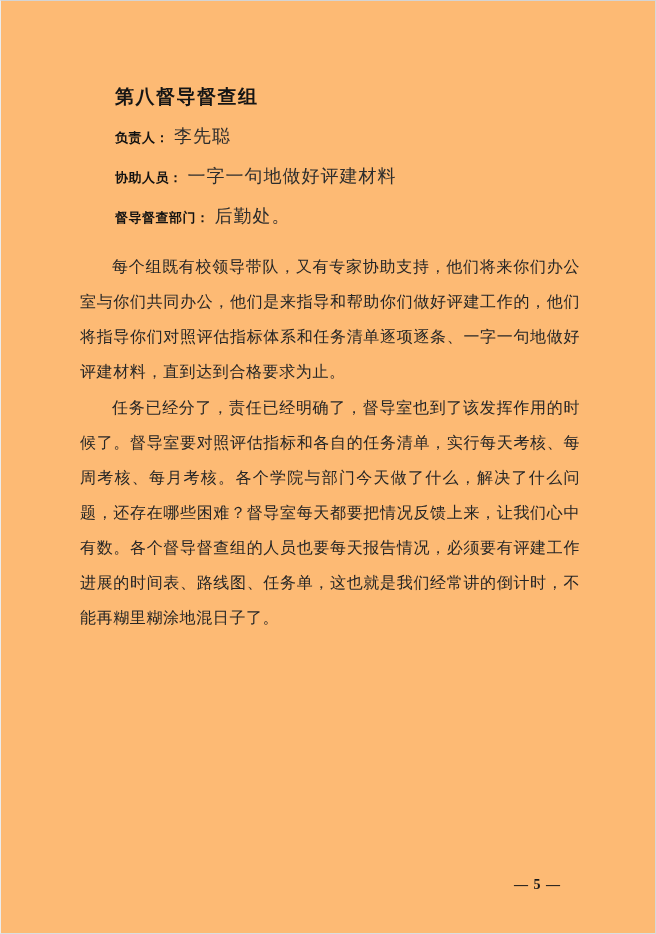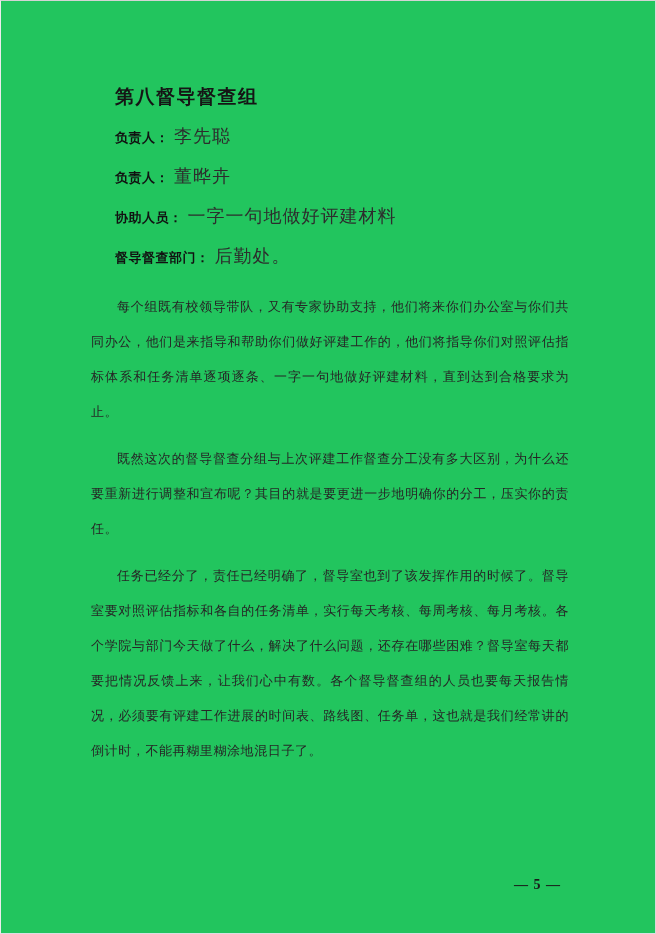--- a/index.html
+++ b/index.html
@@ -5,21 +5,21 @@
   html, body {
     margin: 0;
     padding: 0;
     background: #ffffff;
   }
   .page {
     position: relative;
     width: 656px;
     height: 934px;
     box-sizing: border-box;
-    background: #22c55e;
+    background: #fdba74;
     border-top: 1px solid #d4d4d4;
     border-right: 1px solid #d8d8d8;
     border-bottom: 1px solid #dadfe3;
     border-left: 1px solid #ececec;
     overflow: hidden;
     color: #222222;
   }
   .content {
     position: absolute;
     left: 78px;
@@ -55,23 +55,23 @@
     font-size: 18px;
     letter-spacing: 1px;
     color: #2d2d2d;
     margin-left: 5px;
   }
   
   .bodytext {
     margin-top: 12px;
   }
   .bodytext p {
-    margin: 12px;
+    margin: 1px;
     font-family: "Liberation Serif", serif;
-    font-size: 13px;
+    font-size: 16px;
     line-height: 35px;
     letter-spacing: 0.6px;
     text-align: justify;
     text-justify: inter-character;
     text-indent: 2em;
     color: #262626;
   }
   .pagenum {
     position: absolute;
     right: 94px;
@@ -91,32 +91,28 @@
 
     <section class="group">
       <h2>第八督导督查组</h2>
       <p class="field">
         <span class="lbl">负责人：</span><span class="val">李先聪</span>
       </p>
     </section>
 
     <section class="group">
       <p class="field">
-        <span class="lbl">负责人：</span><span class="val">董晔卉</span>
-      </p>
-      <p class="field">
         <span class="lbl">协助人员：</span><span class="val">一字一句地做好评建材料</span>
       </p>
       <p class="field">
         <span class="lbl">督导督查部门：</span><span class="val">后勤处。</span>
       </p>
     </section>
 
     <div class="bodytext">
       <p>每个组既有校领导带队，又有专家协助支持，他们将来你们办公室与你们共同办公，他们是来指导和帮助你们做好评建工作的，他们将指导你们对照评估指标体系和任务清单逐项逐条、一字一句地做好评建材料，直到达到合格要求为止。</p>
-      <p>既然这次的督导督查分组与上次评建工作督查分工没有多大区别，为什么还要重新进行调整和宣布呢？其目的就是要更进一步地明确你的分工，压实你的责任。</p>
       <p>任务已经分了，责任已经明确了，督导室也到了该发挥作用的时候了。督导室要对照评估指标和各自的任务清单，实行每天考核、每周考核、每月考核。各个学院与部门今天做了什么，解决了什么问题，还存在哪些困难？督导室每天都要把情况反馈上来，让我们心中有数。各个督导督查组的人员也要每天报告情况，必须要有评建工作进展的时间表、路线图、任务单，这也就是我们经常讲的倒计时，不能再糊里糊涂地混日子了。</p>
     </div>
 
   </div>
 
   <div class="pagenum">— 5 —</div>
 </div>
 
 </body></html>

